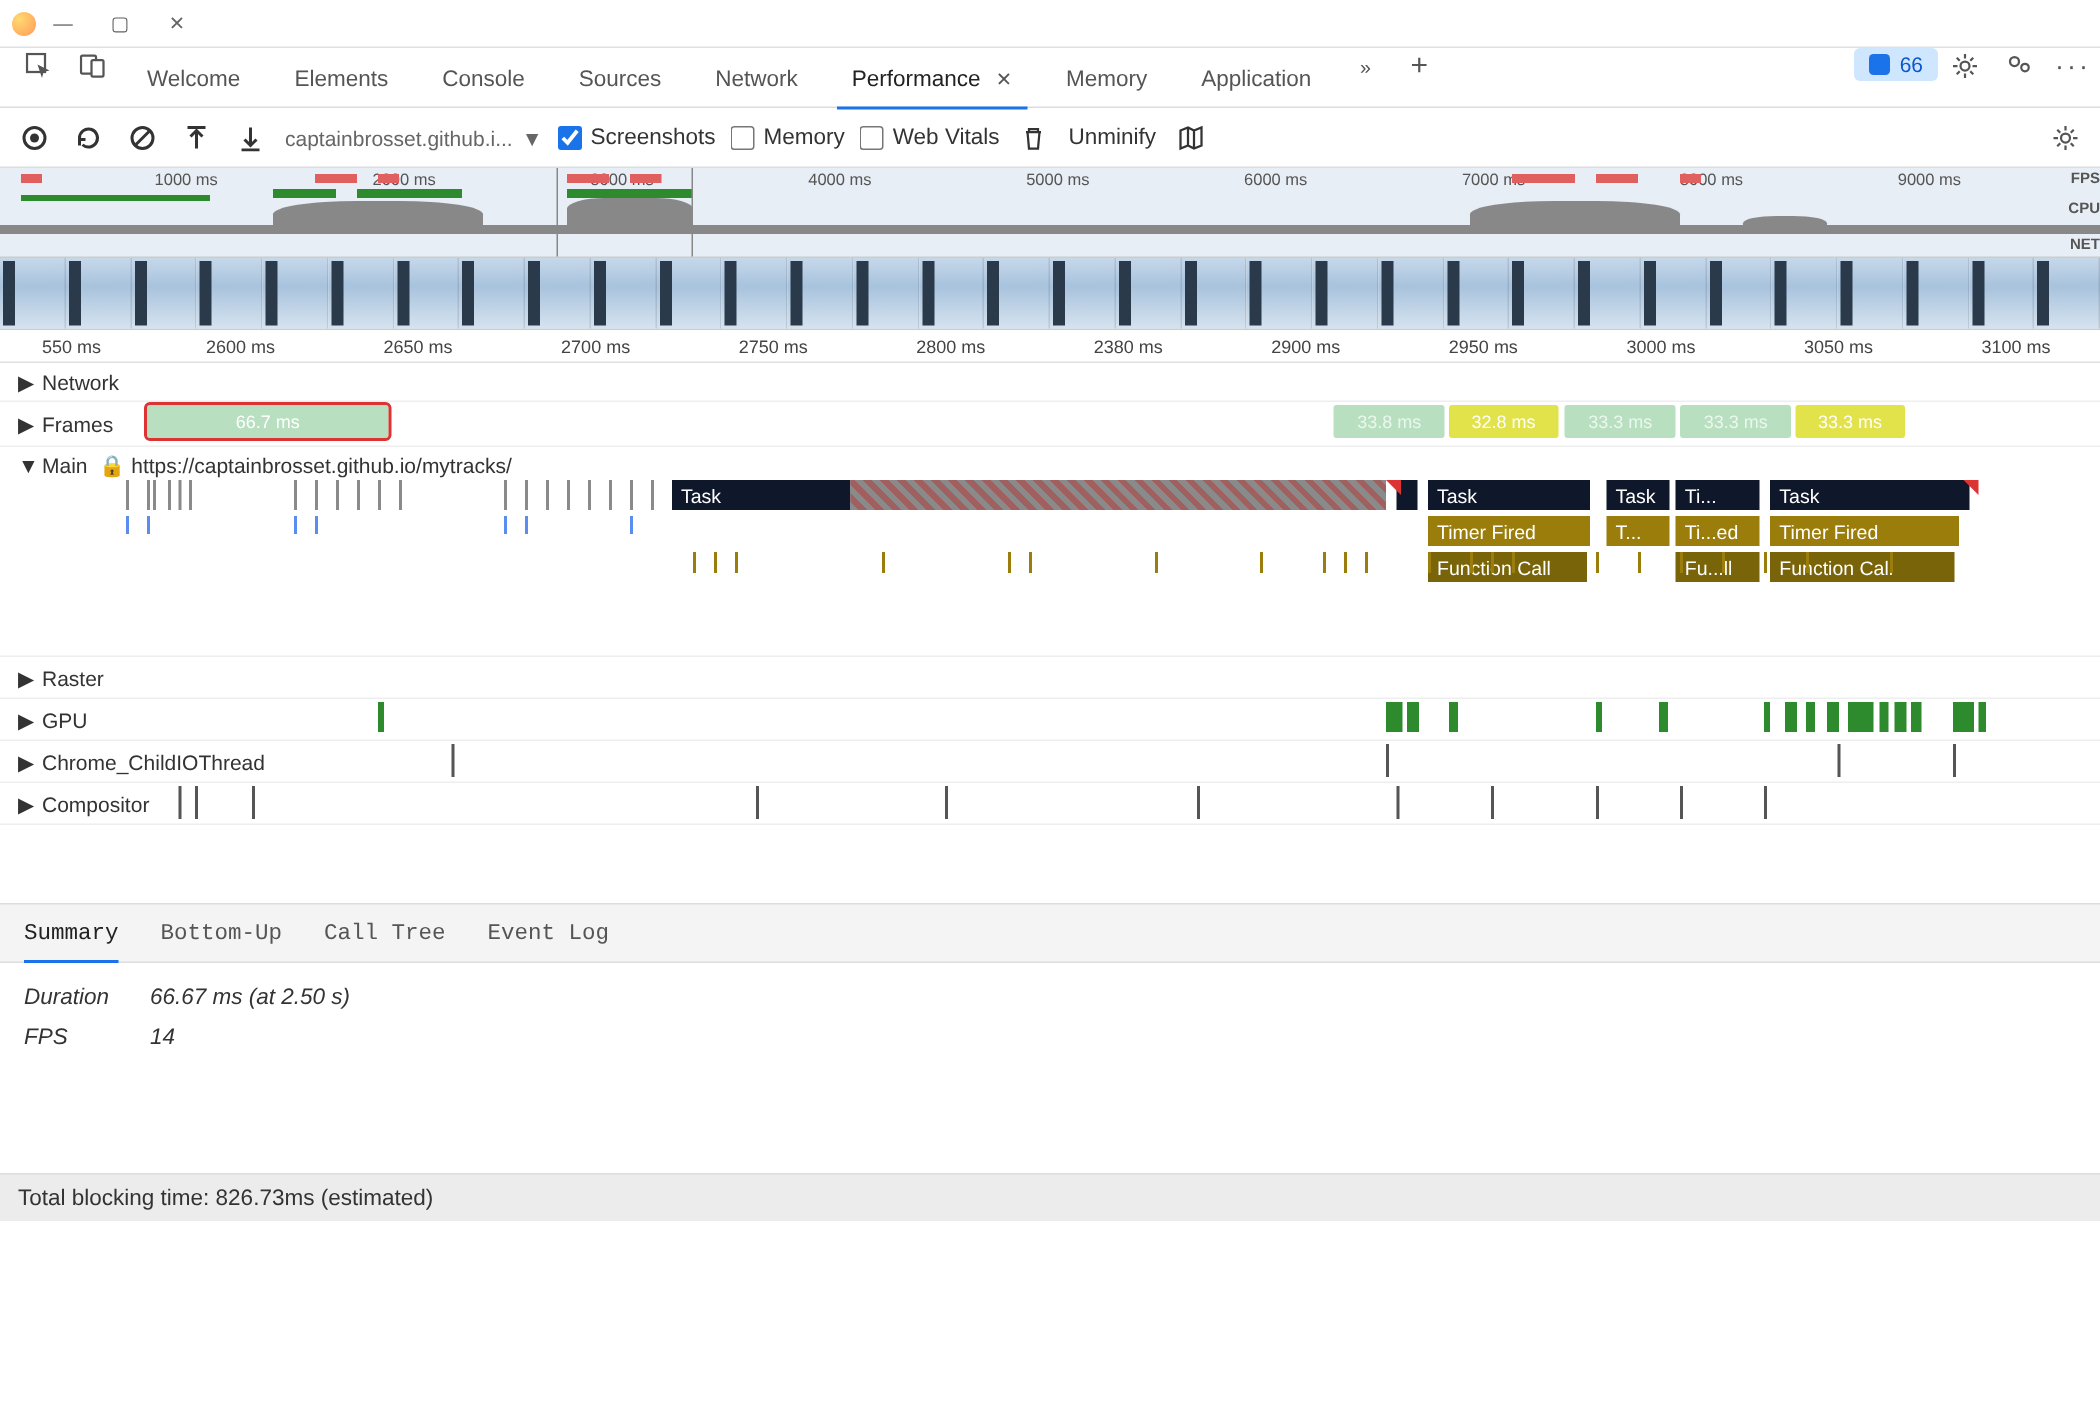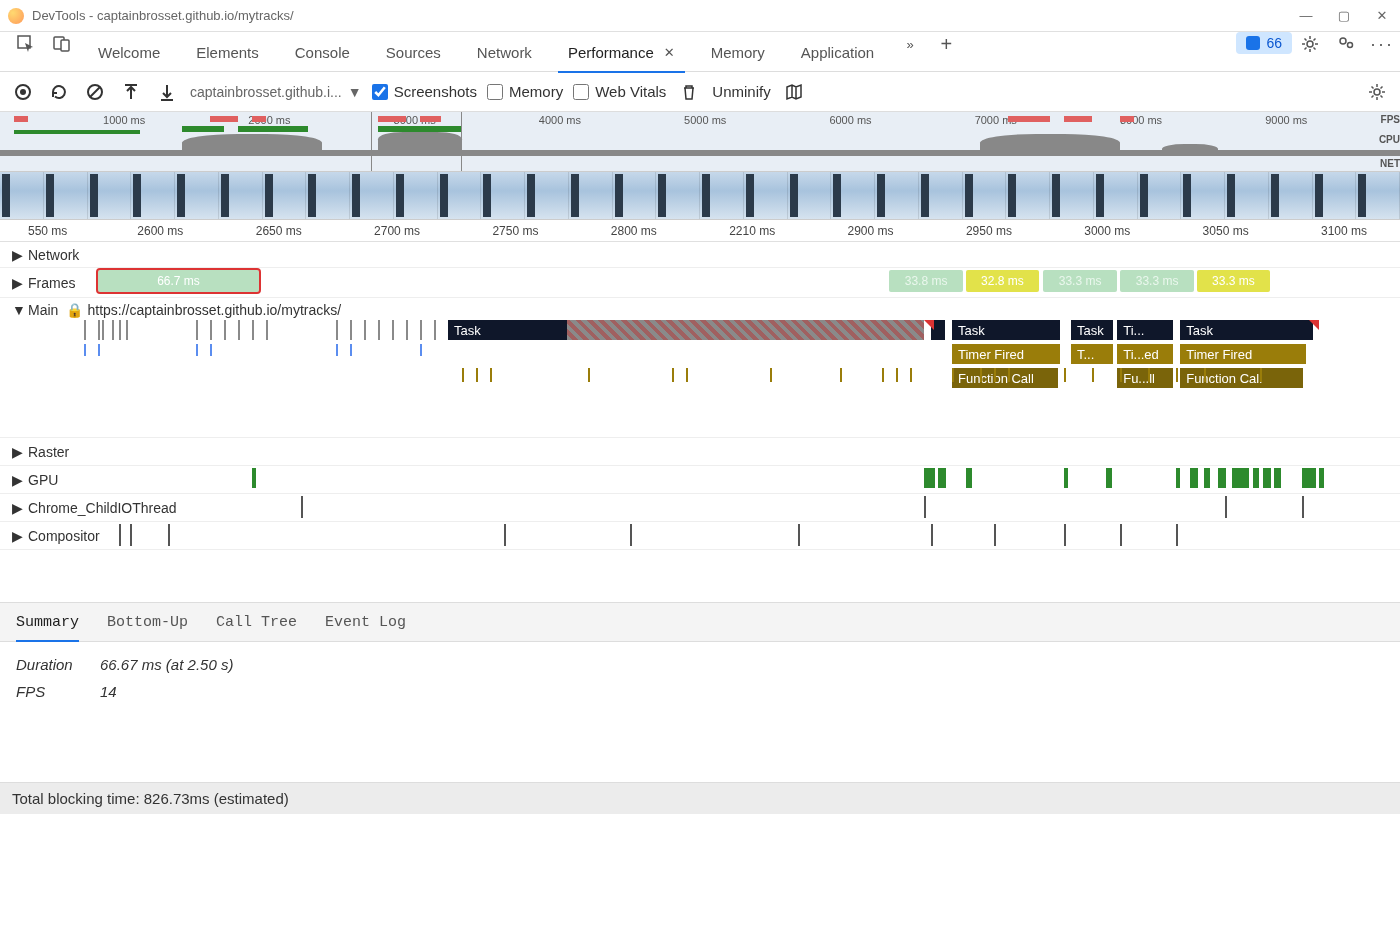--- a/index.html
+++ b/index.html
@@ -93,21 +93,20 @@
 
 .status { height: 32px; background: #ececec; display: flex; align-items: center; padding: 0 12px; font-size: 15px; color: #333; border-top: 1px solid #ddd; }
 
 svg { display:block; }
 </style>
 </head>
 <body>
 
 <div class="titlebar">
   <span class="app-icon"></span>
-  <span class="title">DevTools - captainbrosset.github.io/mytracks/</span>
   <div class="win-btns">
     <span class="win-btn">—</span>
     <span class="win-btn">▢</span>
     <span class="win-btn">✕</span>
   </div>
 </div>
 
 <div class="tabstrip">
   <span class="ico">
       <svg width="18" height="18" viewBox="0 0 18 18">
@@ -293,21 +292,21 @@
     <div class="shot"></div>
   </div>
 
 <div class="ruler" id="ruler">
     <span class="rtick" style="left: 2%; transform: none;">550 ms</span>
     <span class="rtick" style="left: 11.4545%;">2600 ms</span>
     <span class="rtick" style="left: 19.9091%;">2650 ms</span>
     <span class="rtick" style="left: 28.3636%;">2700 ms</span>
     <span class="rtick" style="left: 36.8182%;">2750 ms</span>
     <span class="rtick" style="left: 45.2727%;">2800 ms</span>
-    <span class="rtick" style="left: 53.7273%;">2210 ms</span>
+    <span class="rtick" style="left: 53.7273%;">2380 ms</span>
     <span class="rtick" style="left: 62.1818%;">2900 ms</span>
     <span class="rtick" style="left: 70.6364%;">2950 ms</span>
     <span class="rtick" style="left: 79.0909%;">3000 ms</span>
     <span class="rtick" style="left: 87.5455%;">3050 ms</span>
     <span class="rtick" style="left: 96%;">3100 ms</span>
   </div>
 
 <div class="tracks" style="height:360px;">
 
   <div class="track" style="height:26px;">

